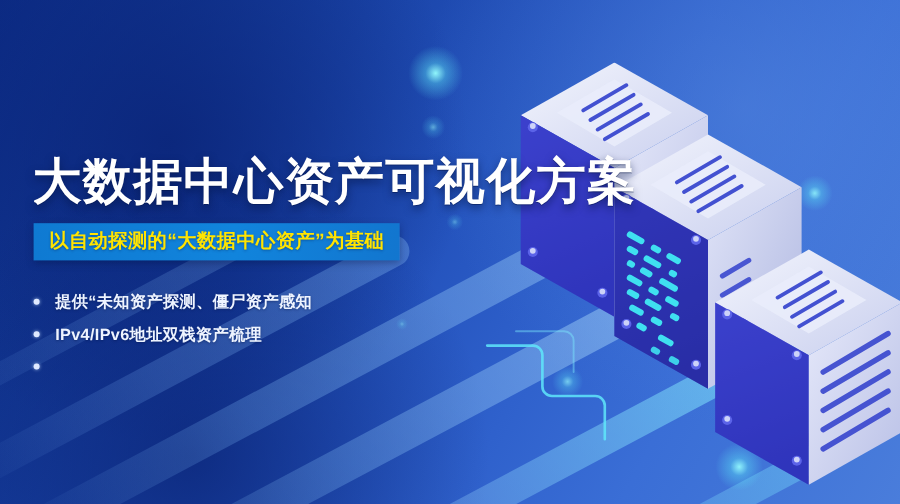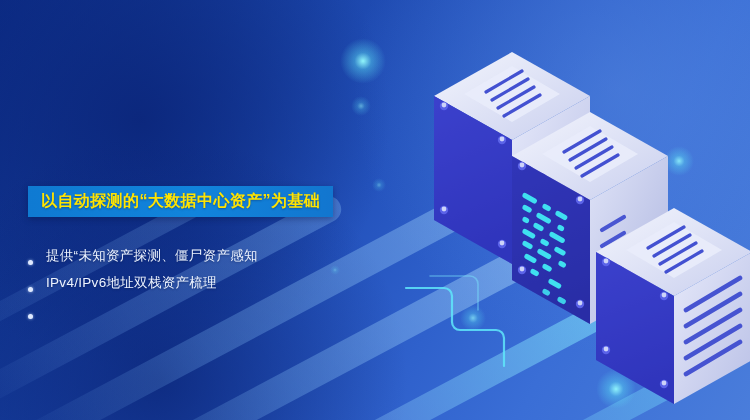--- a/index.html
+++ b/index.html
@@ -79,21 +79,21 @@
     display:flex;align-items:center;padding:0 13px;
     background:linear-gradient(90deg,#0f7ad2 0%,#1184dc 55%,#1276cf 100%);
     box-shadow:0 2px 6px rgba(3,16,60,.35);
     text-align:center;
   }
   .ribbon span{
     font-size:16px;font-weight:700;color:#ffe400;white-space:nowrap;letter-spacing:.4px;
     text-shadow:0 1px 2px rgba(8,40,90,.45);
   }
   .bullets{position:absolute;left:28px;top:238px;}
-  .bullet{display:flex;align-items:flex-end;height:27px;margin-bottom:0;}
+  .bullet{display:flex;align-items:center;height:27px;margin-bottom:0;font-weight:bold;}
   .bullet + .bullet{margin-top:0;}
   .bullets .bullet{height:27px;}
   .bullet .dotmark{
     width:5px;height:5px;border-radius:50%;background:#dfe9ff;
     flex:0 0 auto;margin-right:13px;box-shadow:0 0 3px rgba(200,225,255,.8);
   }
   .bullet .txt{
     font-size:13.5px;color:#eef4ff;white-space:nowrap;letter-spacing:.3px;
     text-shadow:0 1px 2px rgba(5,20,70,.45);
   }
@@ -299,20 +299,21 @@
             <circle cx="188" cy="297" r="2.4" fill="#cdd3f8"></circle>
           <circle cx="246" cy="332" r="4.2" fill="#5b63e8"></circle>
             <circle cx="246" cy="331" r="2.4" fill="#cdd3f8"></circle>
         </g>
       </g>
     </svg>
   </div>
 
   <div class="copy">
 
+    <div class="title">大数据中心资产可视化方案</div>
 
     <div class="ribbon">
       <span>以自动探测的“大数据中心资产”为基础</span>
     </div>
 
     <div class="bullets">
       <div class="bullet">
         <span class="dotmark"></span>
         <span class="txt">提供“未知资产探测、僵尸资产感知</span>
       </div>

